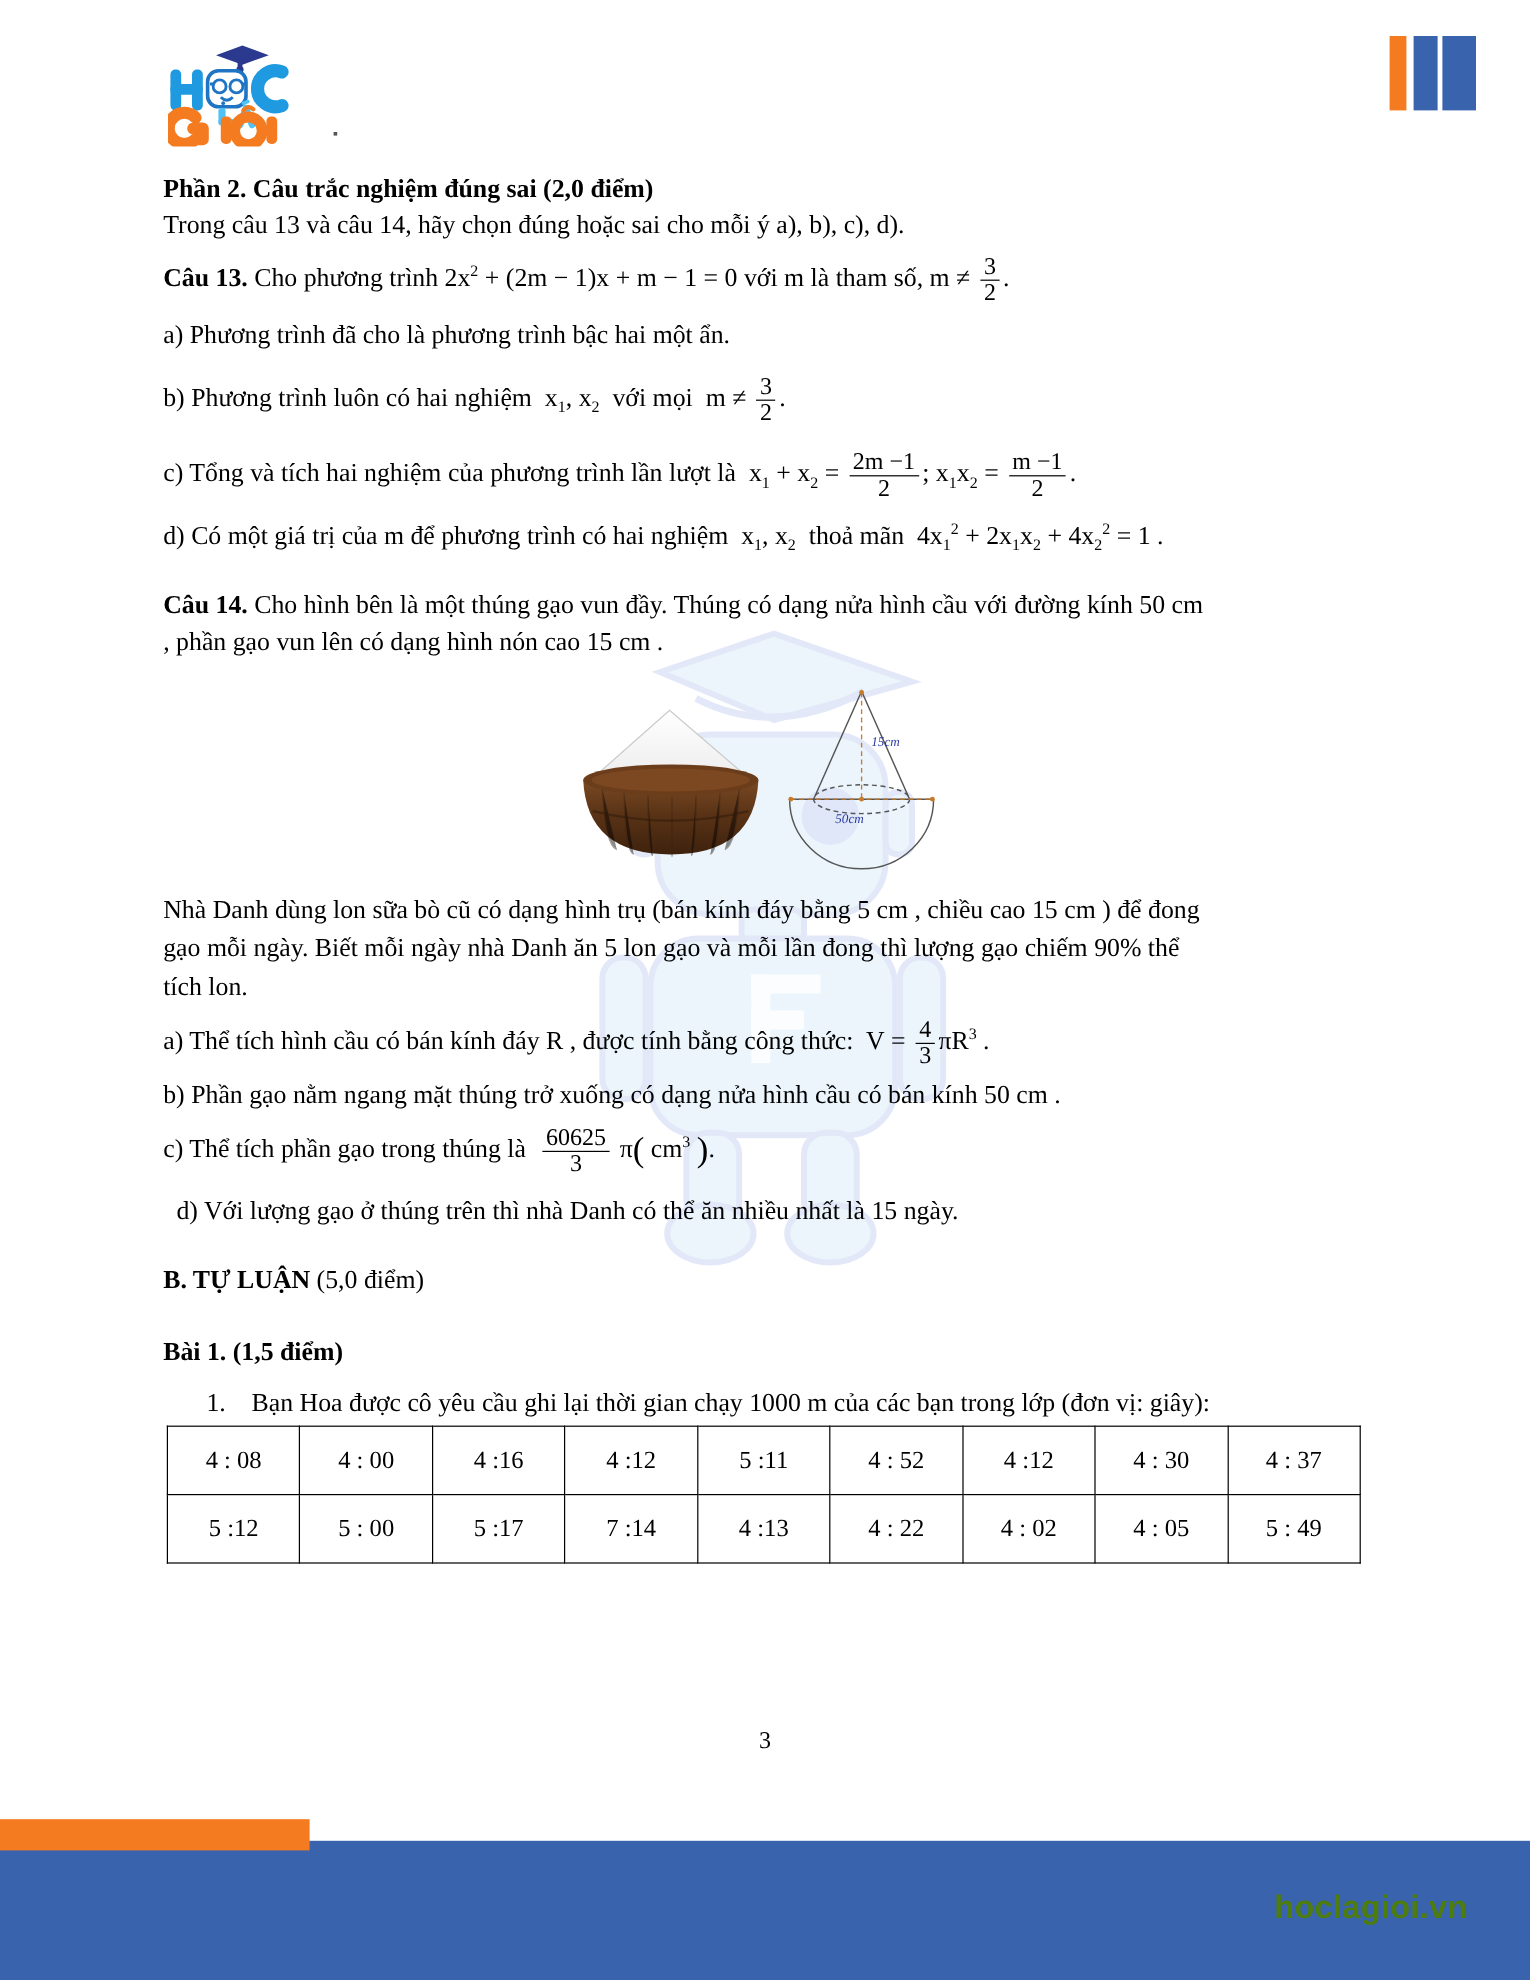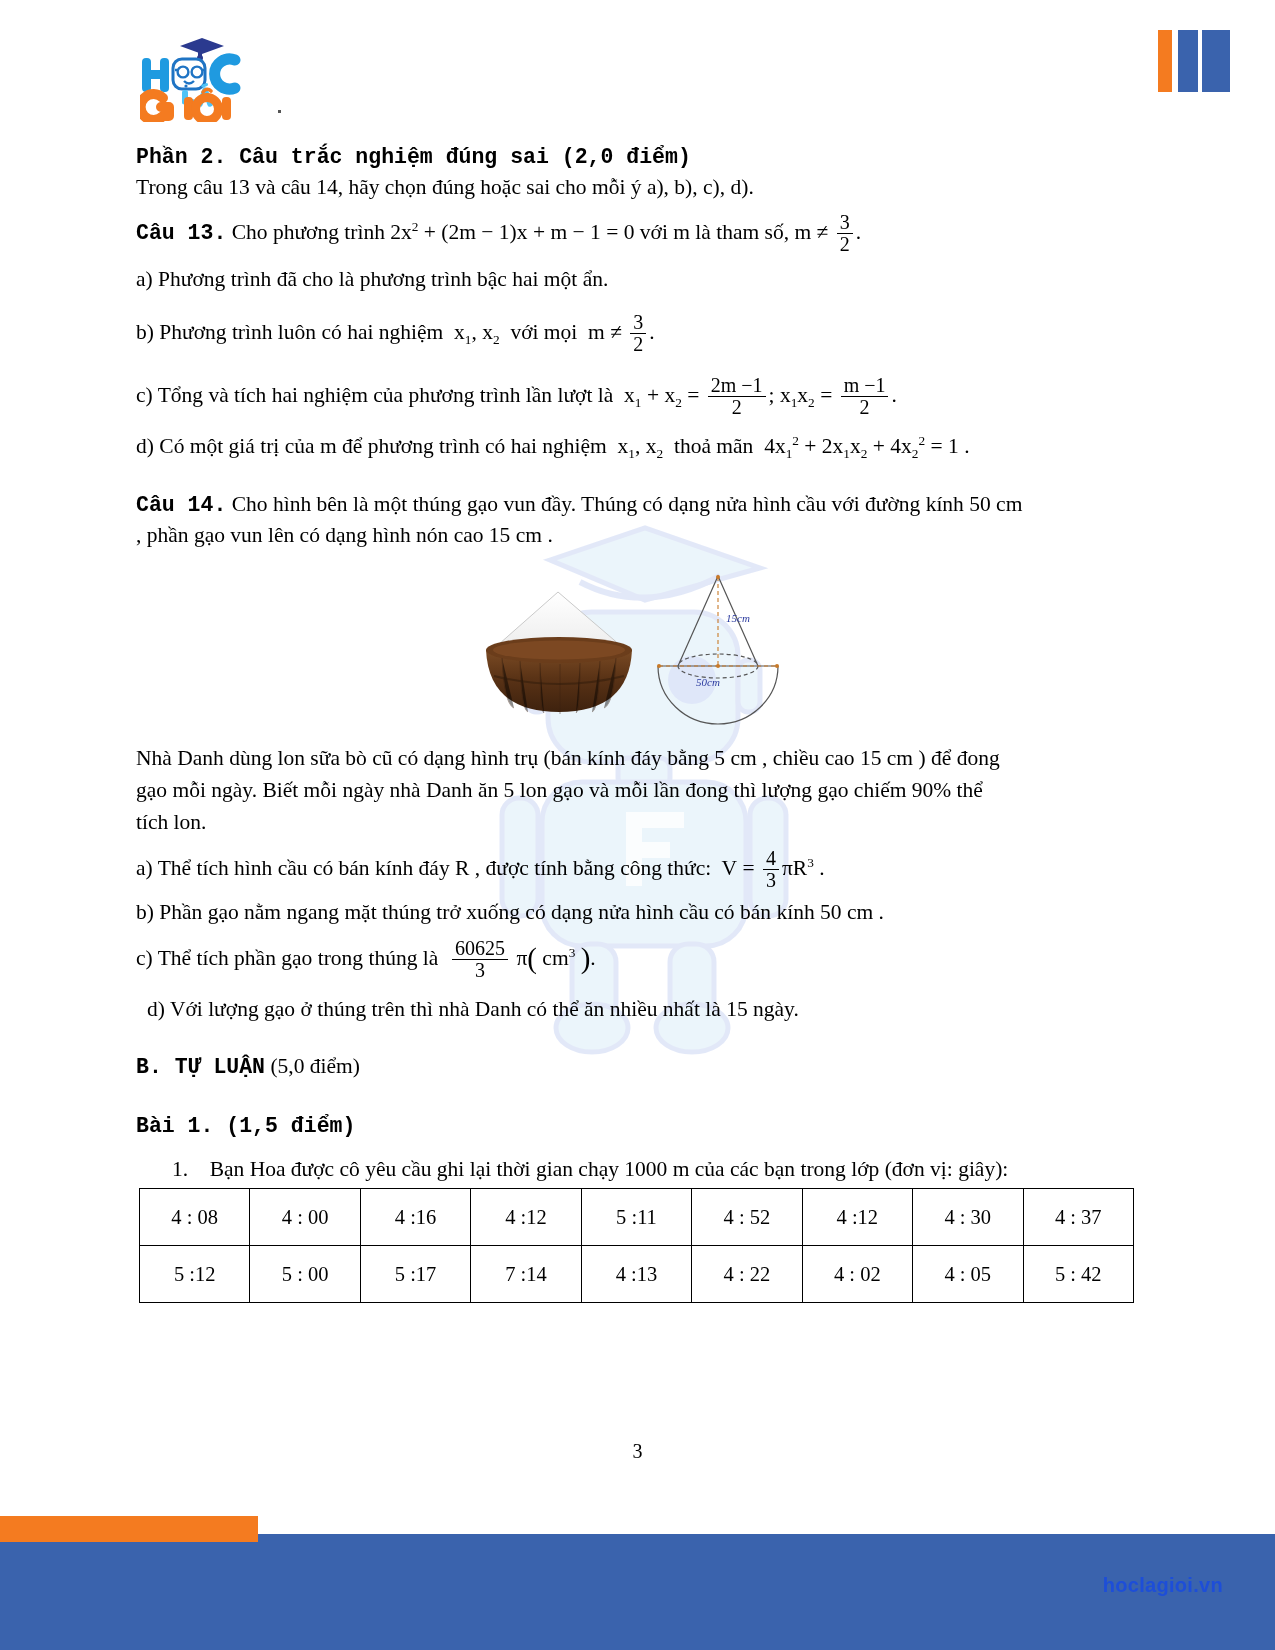--- a/index.html
+++ b/index.html
@@ -19,21 +19,21 @@
 
   
   .watermark{
     position:absolute;left:430px;top:520px;width:420px;height:560px;
     opacity:.40;pointer-events:none;z-index:0;
   }
 
   
   .content{position:absolute;left:0;top:0;width:1275px;z-index:2;}
   .blk{position:absolute;font-size:21.5px;line-height:1.35;}
-  .b{font-weight:bold;font-family:Liberation Mono, monospace;}
+  .b{font-weight:bold;}
   .math{font-family:"Liberation Serif","DejaVu Serif",serif;}
   .frac{display:inline-block;vertical-align:-0.55em;text-align:center;margin:0 3px;line-height:1.05;}
   .frac .num{display:block;padding:0 3px;font-size:20px;}
   .frac .den{display:block;border-top:1.3px solid #000;padding:0 3px;font-size:20px;}
   sup.s{font-size:.62em;vertical-align:super;}
   sub.s{font-size:.62em;vertical-align:sub;}
 
   
   .figure{position:absolute;left:450px;top:560px;width:390px;height:175px;z-index:2;}
 
@@ -46,21 +46,21 @@
   }
   .tbl tr.tall td{height:70px;vertical-align:bottom;padding-bottom:7px;}
 
   
   .pageno{position:absolute;left:0;top:1440px;width:1275px;text-align:center;font-size:20px;z-index:2;}
 
   
   .footer{position:absolute;left:0;top:1516px;width:1275px;height:134px;z-index:3;}
   .f-blue{position:absolute;left:0;top:18px;width:1275px;height:116px;background:#3a63ad;}
   .f-orange{position:absolute;left:0;top:0;width:258px;height:26px;background:#f47b20;}
-  .f-site{position:absolute;right:52px;top:58px;color:#1d4ed8;font-size:20px;font-weight:bold;
+  .f-site{position:absolute;right:52px;top:58px;color:#4d7c0f;font-size:27px;font-weight:bold;
           font-family:"Liberation Sans","DejaVu Sans",sans-serif;letter-spacing:.3px;}
 </style>
 </head>
 <body>
 
 <div class="logo">
   <svg width="120" height="86" viewBox="0 0 120 86" xmlns="http://www.w3.org/2000/svg">
 
     <g>
       <polygon points="40,10 62,2 84,10 62,18" fill="#2b3a8f"></polygon>
@@ -306,21 +306,21 @@
     </tr>
     <tr>
       <td>5 :12</td>
       <td>5 : 00</td>
       <td>5 :17</td>
       <td>7 :14</td>
       <td>4 :13</td>
       <td>4 : 22</td>
       <td>4 : 02</td>
       <td>4 : 05</td>
-      <td>5 : 42</td>
+      <td>5 : 49</td>
     </tr>
   </tbody>
 </table>
 
 <div class="pageno">3</div>
 
 <div class="footer">
   <div class="f-blue"></div>
   <div class="f-orange"></div>
   <div class="f-site">hoclagioi.vn</div>

